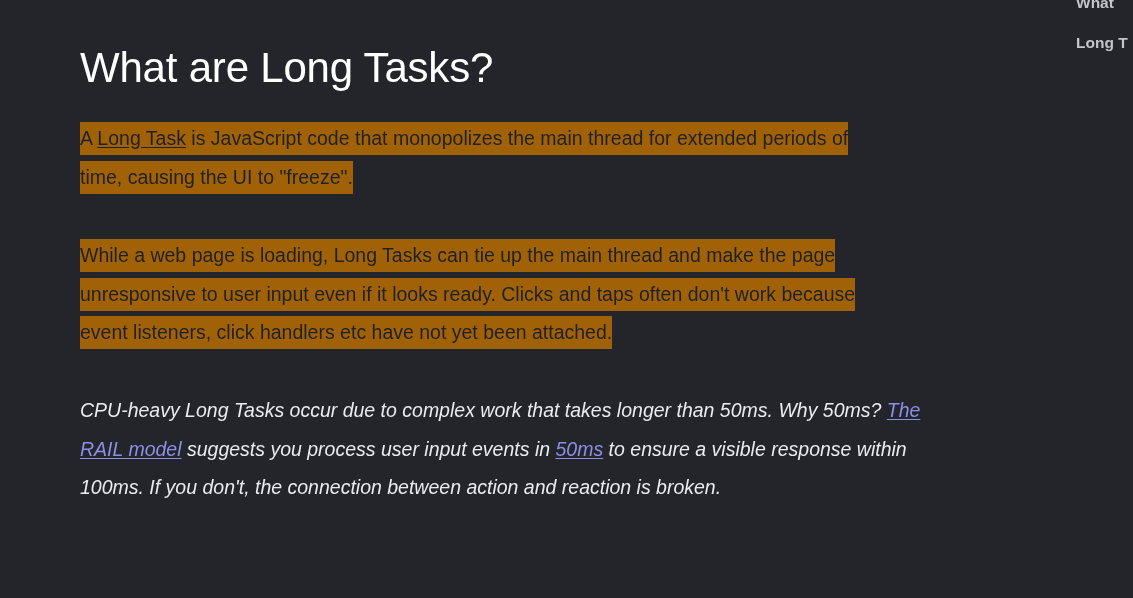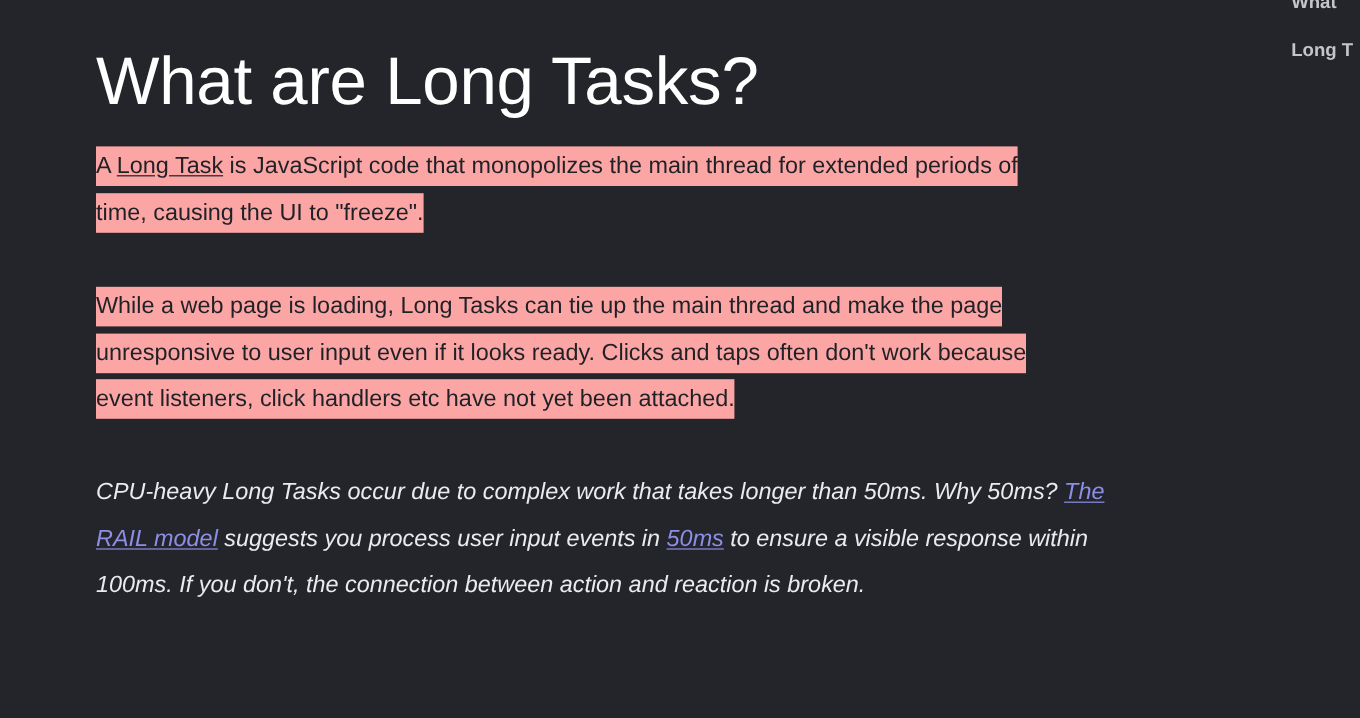--- a/index.html
+++ b/index.html
@@ -30,21 +30,21 @@
     width: 1040px;
     padding: 0;
     box-sizing: border-box;
   }
 
   .page-title {
     position: absolute;
     left: 80px;
     top: 42px;
     margin: 0;
-    font-size: 56px;
+    font-size: 42px;
     line-height: 52px;
     font-weight: 300;
     letter-spacing: -0.2px;
     color: #ffffff;
     white-space: nowrap;
   }
 
   .para {
     position: absolute;
     left: 80px;
@@ -53,21 +53,21 @@
     line-height: 38.5px;
     font-weight: 400;
     color: #e9ebee;
   }
 
   
   .para.selected {
     color: #1f2126;
   }
   .para.selected .seg {
-    background: #fca5a5;
+    background: #a16207;
     color: #1f2126;
     box-decoration-break: clone;
     -webkit-box-decoration-break: clone;
     padding: 5px 0 6px 0;
   }
 
   #para1 {
     top: 119px;
     width: 790px;
   }

